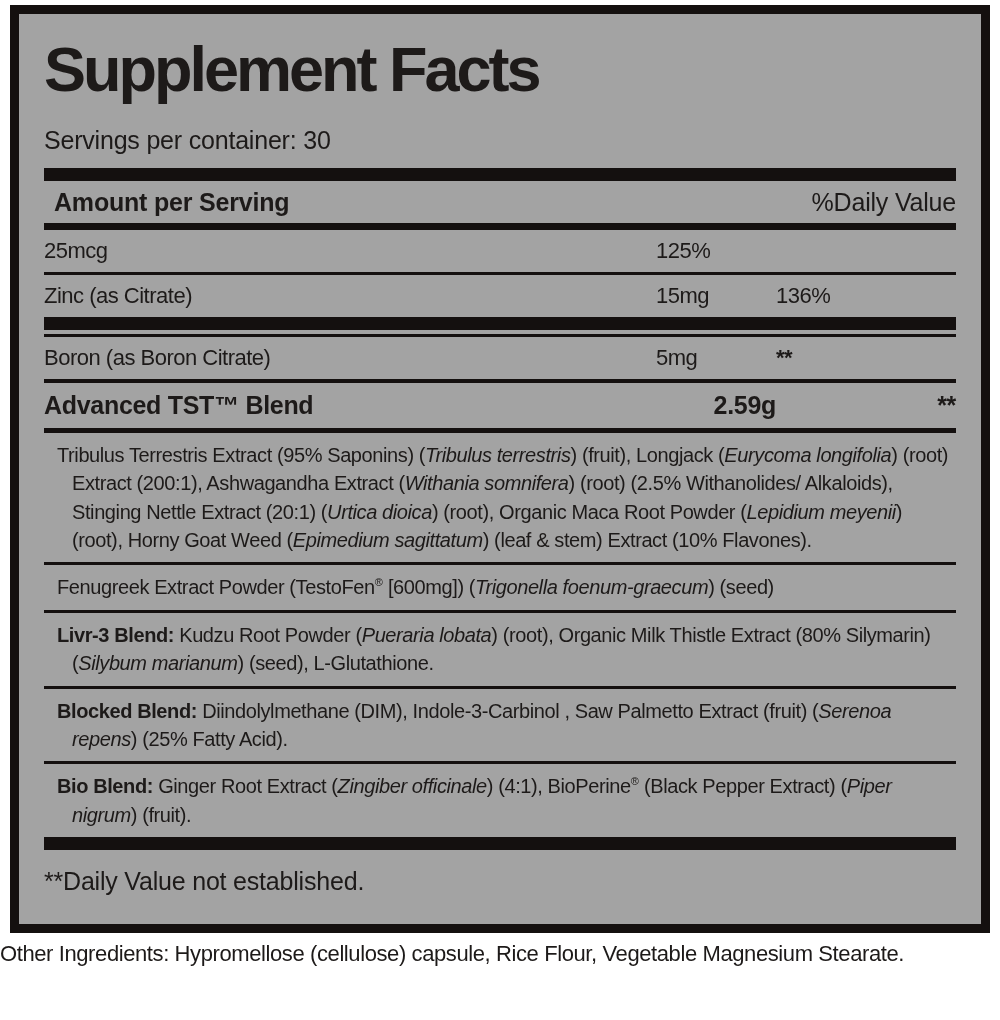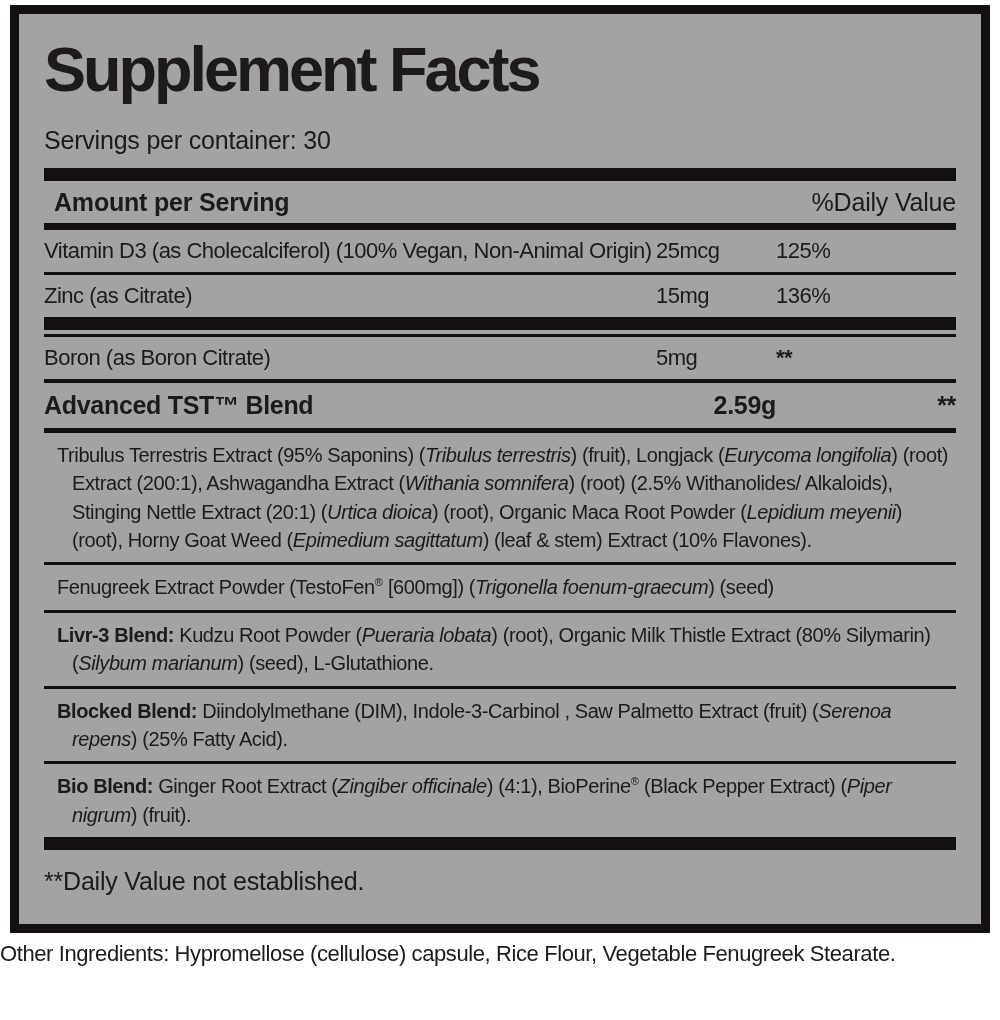--- a/index.html
+++ b/index.html
@@ -73,21 +73,20 @@
   <div class="bar bar-thick mt12"></div>
 
   <div class="header-row">
     <span class="hdr-left">Amount per Serving</span>
     <span class="hdr-right">%Daily Value</span>
   </div>
 
   <div class="bar bar-med"></div>
 
   <div class="row">
-    <span class="name">Vitamin D3 (as Cholecalciferol) (100% Vegan, Non-Animal Origin)</span>
     <span class="amt">25mcg</span>
     <span class="dv">125%</span>
   </div>
 
   <div class="rule"></div>
 
   <div class="row">
     <span class="name">Zinc (as Citrate)</span>
     <span class="amt">15mg</span>
     <span class="dv">136%</span>
@@ -129,15 +128,15 @@
   <div class="rule"></div>
 
   <div class="para bio"><span class="run-b">Bio Blend:</span><span> Ginger Root Extract (</span><span class="run-i">Zingiber officinale</span><span>) (4:1), BioPerine</span><span class="run-sup">®</span><span> (Black Pepper Extract) (</span><span class="run-i">Piper nigrum</span><span>) (fruit).</span></div>
 
   <div class="bar bar-thick"></div>
 
   <div class="footnote">**Daily Value not established.</div>
 
 </div>
 
-<div class="other-ingredients">Other Ingredients: Hypromellose (cellulose) capsule, Rice Flour, Vegetable Fenugreek Stearate.</div>
+<div class="other-ingredients">Other Ingredients: Hypromellose (cellulose) capsule, Rice Flour, Vegetable Magnesium Stearate.</div>
 
 <div class="code">AV008</div>
 
 </body></html>

